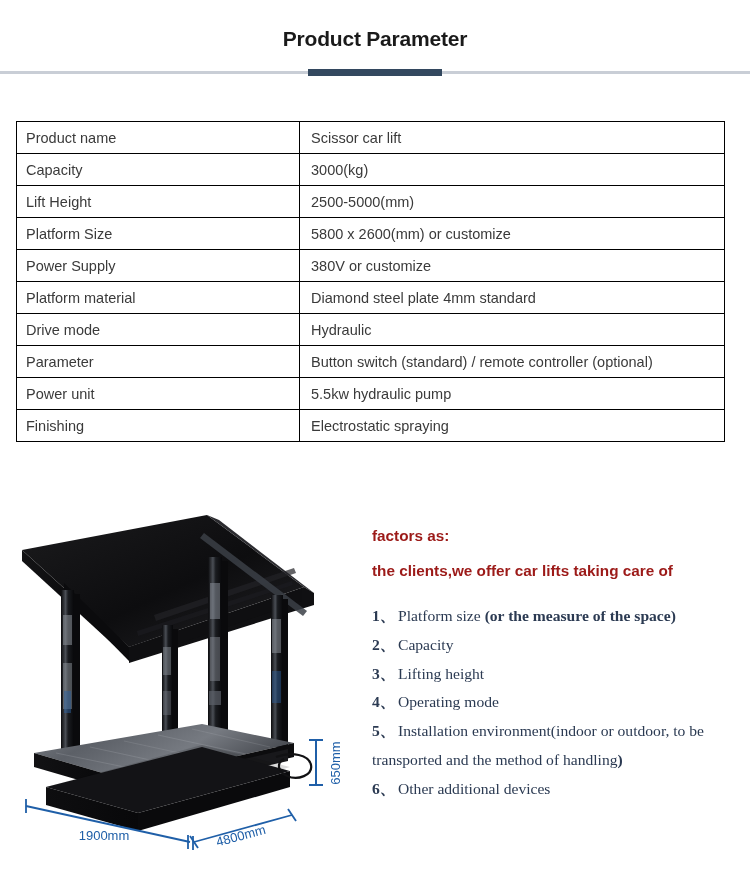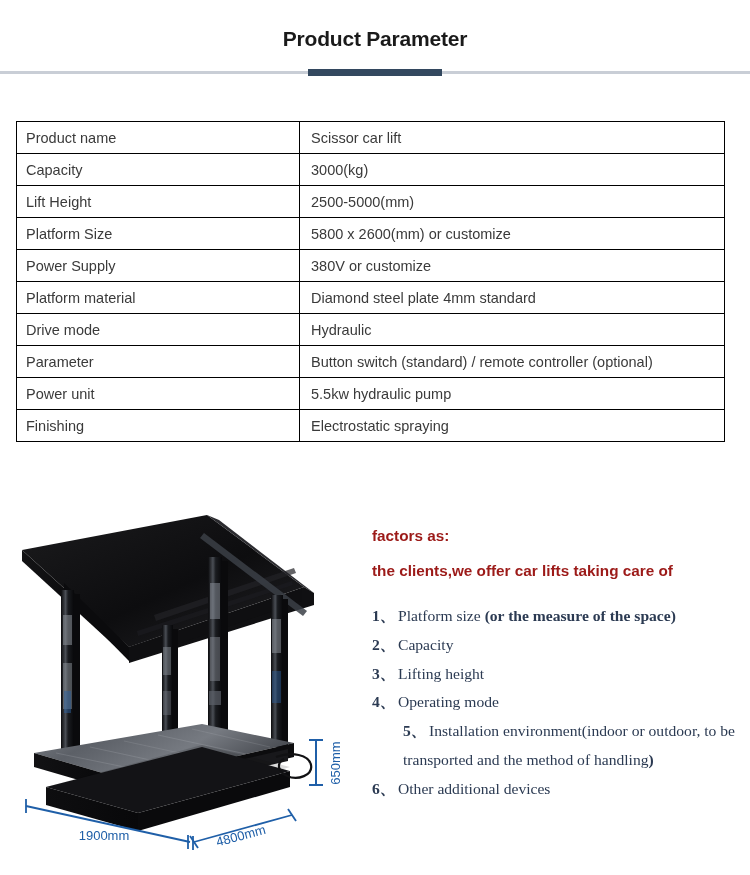--- a/index.html
+++ b/index.html
@@ -103,21 +103,21 @@
     line-height: 28.8px;
     font-family: "Liberation Serif", serif;
     white-space: nowrap;
   }
   #factor-list li .num {
     font-weight: bold;
     display: inline-block;
     min-width: 26px;
   }
   #factor-list li .em { font-weight: bold; }
-  #factor-list li.wrap { white-space: normal; margin-left: 31px; }
+  #factor-list li.wrap { white-space: normal; }
 
   .dim-text {
     font-family: "Liberation Sans", sans-serif;
     fill: #1f5fa8;
     font-size: 13px;
   }
 </style>
 </head>
 <body>
 

